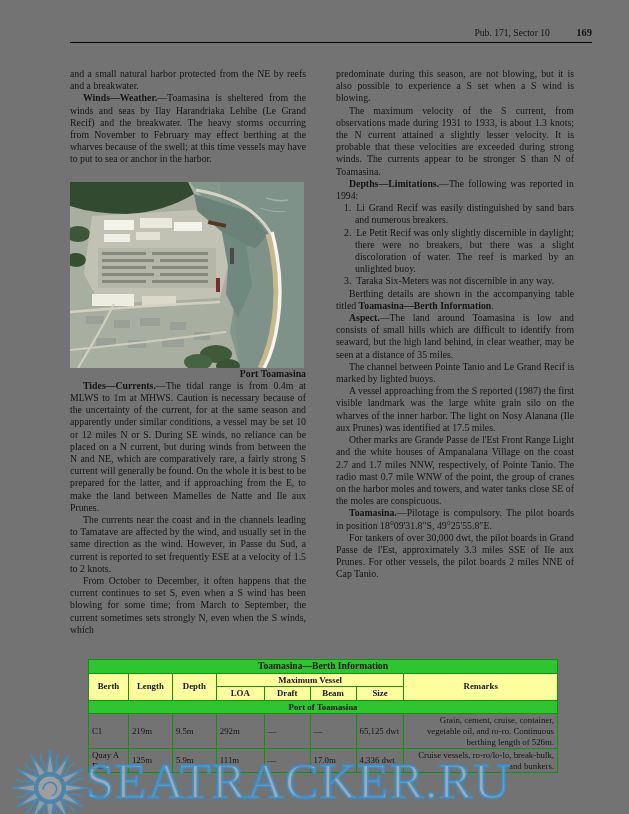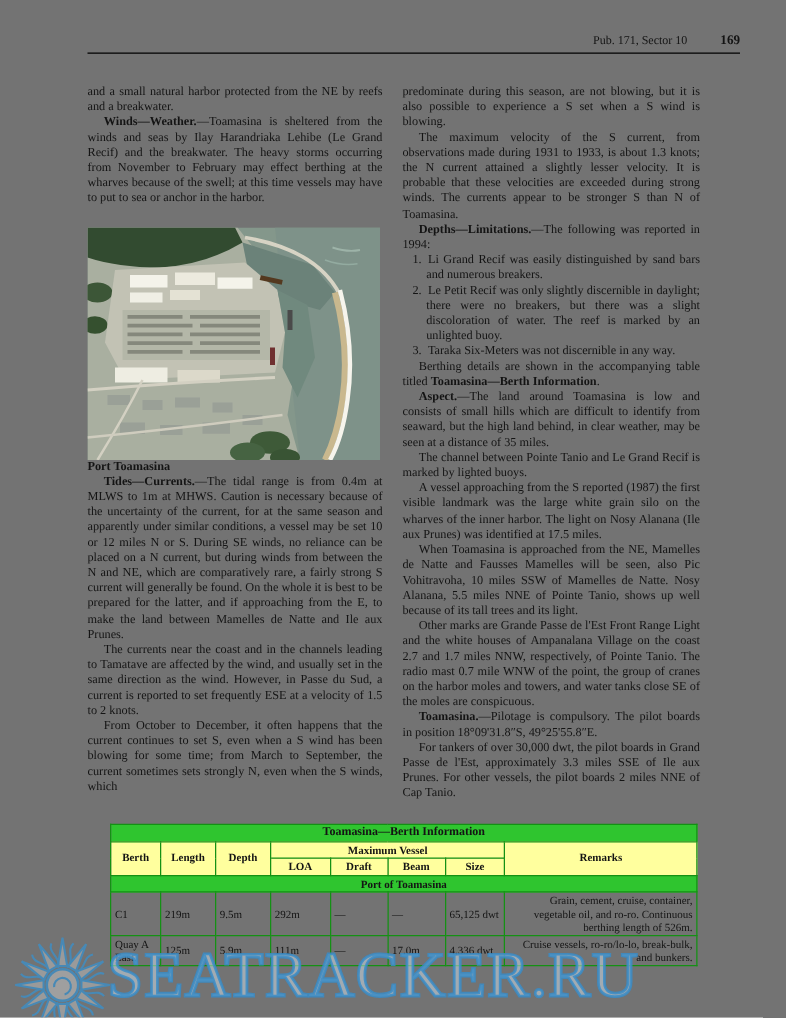--- a/index.html
+++ b/index.html
@@ -9,29 +9,29 @@
     background:#737373; color:#141414; overflow:hidden;
     font-family:"Liberation Serif", serif;
   }
   
   .hdr { position:absolute; left:70px; top:27px; width:522px; text-align:right; font-size:9.6px; }
   .hdr .pagenum { font-weight:bold; font-size:10.5px; margin-left:24px; }
   .hdr-rule { position:absolute; left:70px; top:42px; width:522px; border-top:1.3px solid #000; }
   
   .col { position:absolute; top:68px; font-size:9.8px; line-height:12.2px; text-align:justify; }
   .col-left  { left:70px;  width:236px; }
-  .col-right { left:322px; width:238px; }
+  .col-right { left:336px; width:238px; }
   .col p { margin:0; }
   p.ind { text-indent:13px; }
   p.li  { padding-left:19px; text-indent:-11px; }
   p.li .num { margin-right:5px; }
   
   .photo-wrap { margin:16px 0 0 0; line-height:0; }
   .photo-wrap svg { display:block; }
-  .caption { text-align:left; font-weight:bold; font-size:9.8px; margin:12px 0 11px 0; text-indent:0; }
+  .caption { text-align:right; font-weight:bold; font-size:9.8px; margin:12px 0 11px 0; text-indent:0; }
   
   .berth-table {
     position:absolute; left:88px; top:659px; width:470px;
     border-collapse:collapse; font-size:8.8px; line-height:10.6px;
     border:1.6px solid #149114;
   }
   .berth-table td { border:1px solid #149114; padding:1px 3px; vertical-align:middle; }
   .tt-title   { background:#2fc52f; font-weight:bold; text-align:center; font-size:9.6px; padding:2px; }
   .tt-head td { background:#ffff9e; font-weight:bold; text-align:center; }
   .tt-section { background:#2fc52f; font-weight:bold; text-align:center; }
@@ -134,21 +134,20 @@
     <p>predominate during this season, are not blowing, but it is also possible to experience a S set when a S wind is blowing.</p>
     <p class="ind">The maximum velocity of the S current, from observations made during 1931 to 1933, is about 1.3 knots; the N current attained a slightly lesser velocity. It is probable that these velocities are exceeded during strong winds. The currents appear to be stronger S than N of Toamasina.</p>
     <p class="ind"><b>Depths—Limitations.</b><span>—The following was reported in 1994:</span></p>
     <p class="li"><span class="num">1.</span><span>Li Grand Recif was easily distinguished by sand bars and numerous breakers.</span></p>
     <p class="li"><span class="num">2.</span><span>Le Petit Recif was only slightly discernible in daylight; there were no breakers, but there was a slight discoloration of water. The reef is marked by an unlighted buoy.</span></p>
     <p class="li"><span class="num">3.</span><span>Taraka Six-Meters was not discernible in any way.</span></p>
     <p class="ind"><span>Berthing details are shown in the accompanying table titled </span><b>Toamasina—Berth Information</b><span>.</span></p>
     <p class="ind"><b>Aspect.</b><span>—The land around Toamasina is low and consists of small hills which are difficult to identify from seaward, but the high land behind, in clear weather, may be seen at a distance of 35 miles.</span></p>
     <p class="ind">The channel between Pointe Tanio and Le Grand Recif is marked by lighted buoys.</p>
     <p class="ind">A vessel approaching from the S reported (1987) the first visible landmark was the large white grain silo on the wharves of the inner harbor. The light on Nosy Alanana (Ile aux Prunes) was identified at 17.5 miles.</p>
-    <p class="ind">When Toamasina is approached from the NE, Mamelles de Natte and Fausses Mamelles will be seen, also Pic Vohitravoha, 10 miles SSW of Mamelles de Natte. Nosy Alanana, 5.5 miles NNE of Pointe Tanio, shows up well because of its tall trees and its light.</p>
     <p class="ind">Other marks are Grande Passe de l'Est Front Range Light and the white houses of Ampanalana Village on the coast 2.7 and 1.7 miles NNW, respectively, of Pointe Tanio. The radio mast 0.7 mile WNW of the point, the group of cranes on the harbor moles and towers, and water tanks close SE of the moles are conspicuous.</p>
     <p class="ind"><b>Toamasina.</b><span>—Pilotage is compulsory. The pilot boards in position 18°09'31.8″S, 49°25'55.8″E.</span></p>
     <p class="ind">For tankers of over 30,000 dwt, the pilot boards in Grand Passe de l'Est, approximately 3.3 miles SSE of Ile aux Prunes. For other vessels, the pilot boards 2 miles NNE of Cap Tanio.</p>
   </div>
 
   <table class="berth-table">
     <colgroup>
       <col style="width:40px">
         <col style="width:44px">
         <col style="width:44px">

